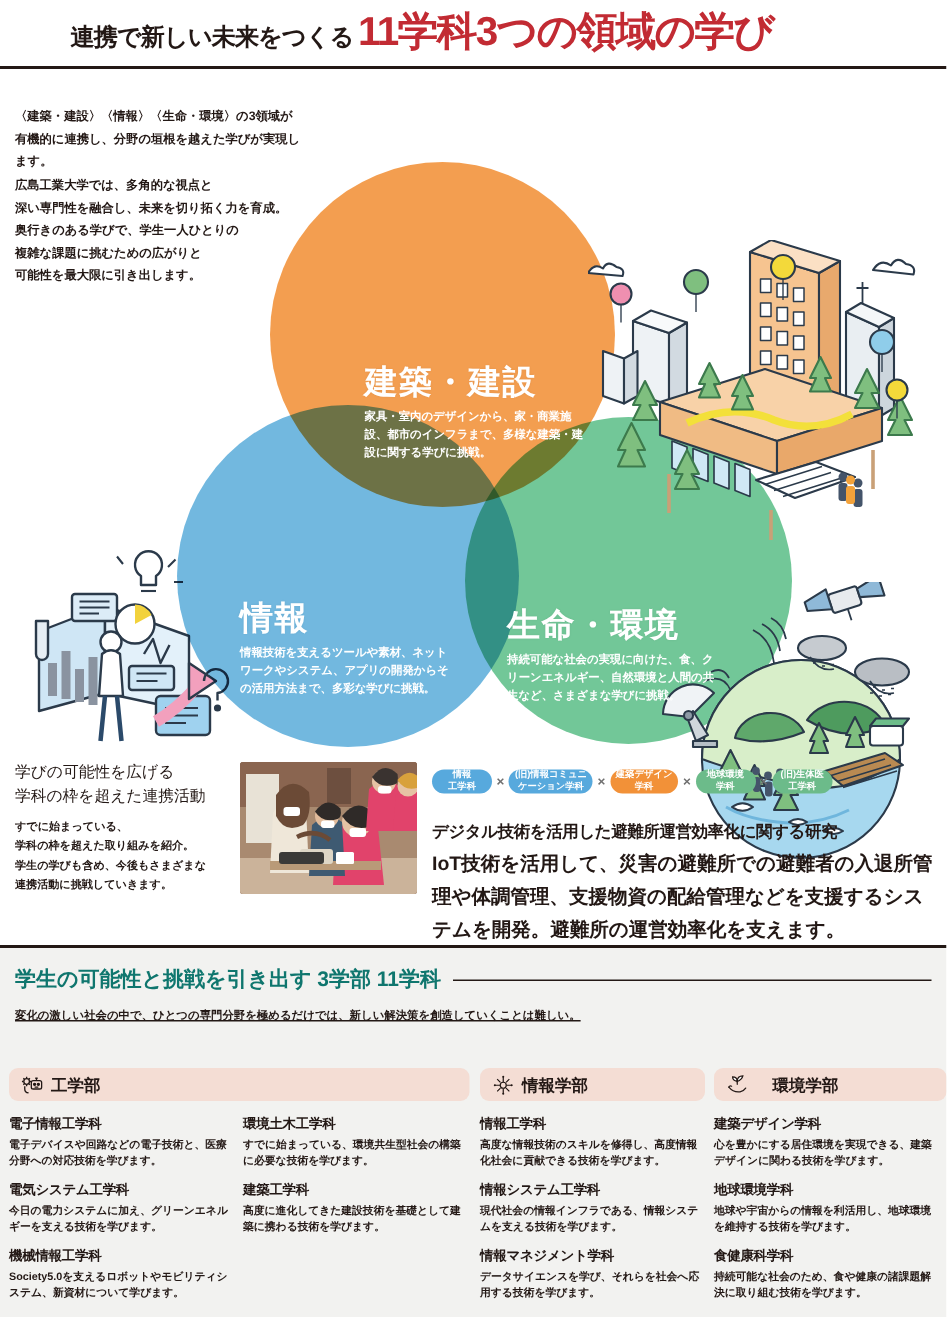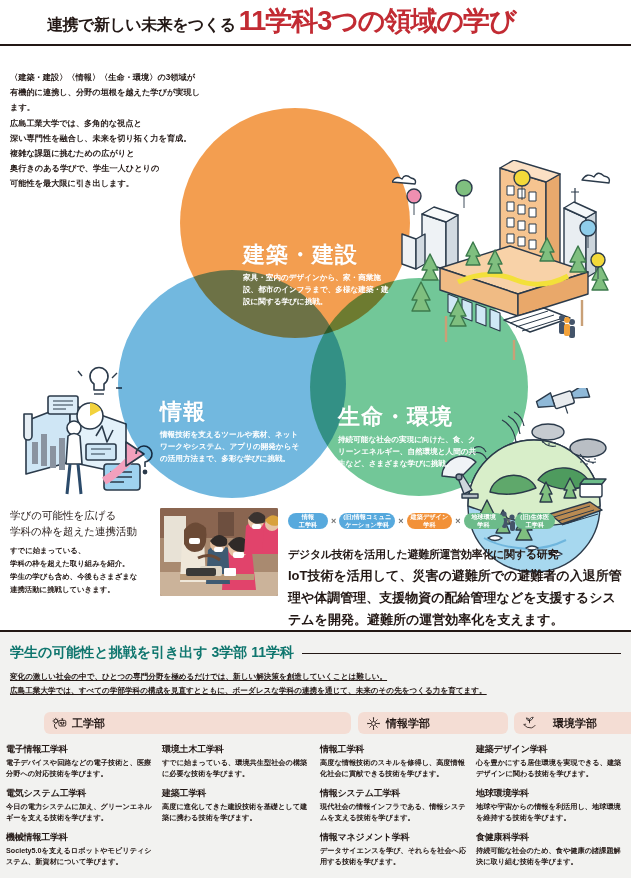--- a/index.html
+++ b/index.html
@@ -99,21 +99,21 @@
   .bot-title-wrap{position:absolute;left:10px;top:14px;width:611px;display:flex;align-items:center;}
   .bot-title{font-size:14px;font-weight:bold;color:#0f766e;white-space:nowrap;letter-spacing:0px;}
   .bot-line{flex:1;height:1px;background:#231815;margin-left:8px;}
   .bot-lead{position:absolute;left:10px;top:40px;width:611px;
     font-size:7.6px;line-height:1.8;font-weight:bold;color:#231815;}
   .bot-lead p{margin:0;text-decoration:underline;}
 
   .fac-headers{position:absolute;left:6px;top:712px;width:619px;height:24px;}
   .fac-head{
     position:absolute;height:22px;background:#f4ddd4;border-radius:6px;
-    display:flex;align-items:center;padding-left:8px;gap:5px;box-sizing:border-box;margin-left:38px;
+    display:flex;align-items:center;padding-left:8px;gap:5px;box-sizing:border-box;
   }
   .fh-eng{left:0px;width:307px;}
   .fh-info{left:314px;width:150px;}
   .fh-env{left:470px;width:155px;gap:16px;}
   .fac-name{font-size:11px;font-weight:bold;color:#231815;}
   .fac-icon{width:15px;height:15px;flex:0 0 15px;}
 
   .dept-cols{position:absolute;left:6px;top:744px;width:619px;height:130px;}
   .dcol{position:absolute;width:150px;}
   .dcol-1{left:0px;}
@@ -135,22 +135,22 @@
       <span class="hdr-main">11学科3つの領域の学び</span>
     </div>
     <div class="hdr-rule"></div>
   </div>
 
   <div class="intro">
     <p>〈建築・建設〉〈情報〉〈生命・環境〉の3領域が</p>
     <p>有機的に連携し、分野の垣根を越えた学びが実現します。</p>
     <p>広島工業大学では、多角的な視点と</p>
     <p>深い専門性を融合し、未来を切り拓く力を育成。</p>
+    <p>奥行きのある学びで、学生一人ひとりの</p>
     <p>複雑な課題に挑むための広がりと</p>
-    <p>奥行きのある学びで、学生一人ひとりの</p>
     <p>可能性を最大限に引き出します。</p>
   </div>
 
   <div class="venn">
 
     <svg class="illus ill-info" viewBox="0 0 150 150">
       <g stroke="#2b3a4a" stroke-width="1.6" fill="none" stroke-linejoin="round">
         <path d="M18 55 L62 38 L62 96 L18 108 Z" fill="#cfe6f5"></path>
         <path d="M62 38 L118 58 L118 108 L62 96 Z" fill="#e3f1fa"></path>
         <rect x="24" y="76" width="6" height="22" fill="#8a93a0" stroke="none"></rect>
@@ -413,21 +413,20 @@
   </div>
 
   <div class="bottom">
     <div class="bot-rule"></div>
     <div class="bot-title-wrap">
       <span class="bot-title">学生の可能性と挑戦を引き出す 3学部 11学科</span>
       <span class="bot-line"></span>
     </div>
     <div class="bot-lead">
       <p>変化の激しい社会の中で、ひとつの専門分野を極めるだけでは、新しい解決策を創造していくことは難しい。</p>
-      <p>広島工業大学では、すべての学部学科の構成を見直すとともに、ボーダレスな学科の連携を通じて、未来のその先をつくる力を育てます。</p>
     </div>
   </div>
 
   <div class="fac-headers">
     <div class="fac-head fh-eng">
       <svg class="fac-icon" viewBox="0 0 24 24">
         <g stroke="#231815" stroke-width="1.4" fill="none">
           <circle cx="6" cy="8" r="3"></circle>
           <path d="M6 3 v1.6 M6 11.4 V13 M1 8 h1.6 M9.4 8 H11 M2.5 4.5 l1.1 1.1 M8.4 10.4 l1.1 1.1 M9.5 4.5 l-1.1 1.1 M3.6 10.4 l-1.1 1.1"></path>
           <rect x="11" y="7" width="11" height="9" rx="2"></rect>

